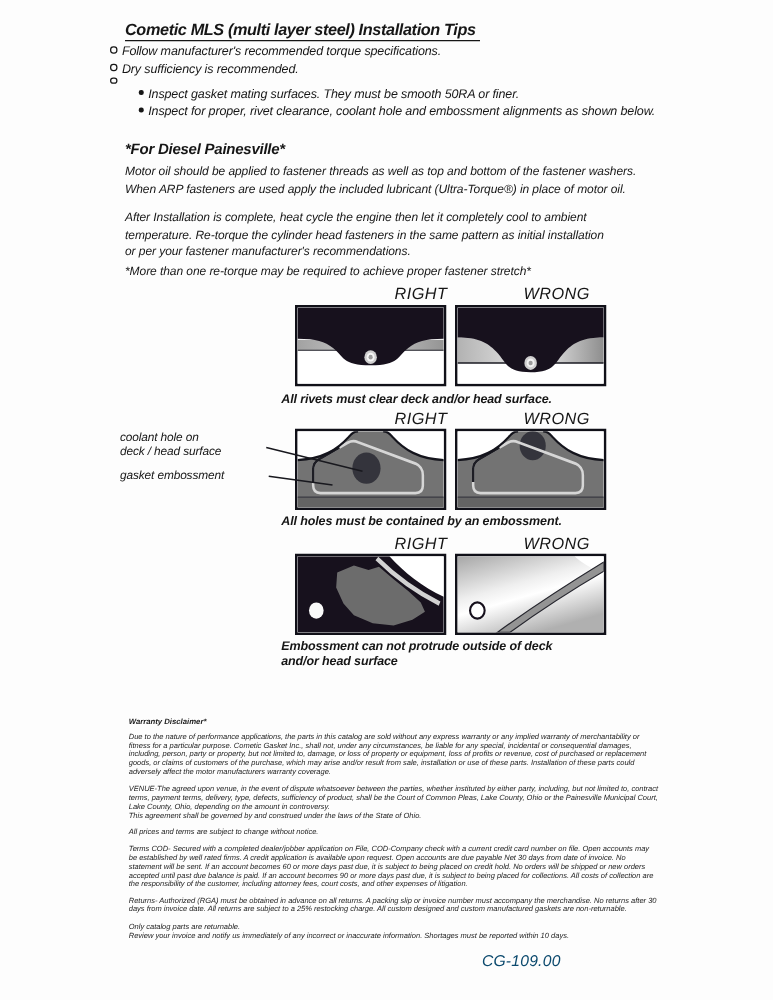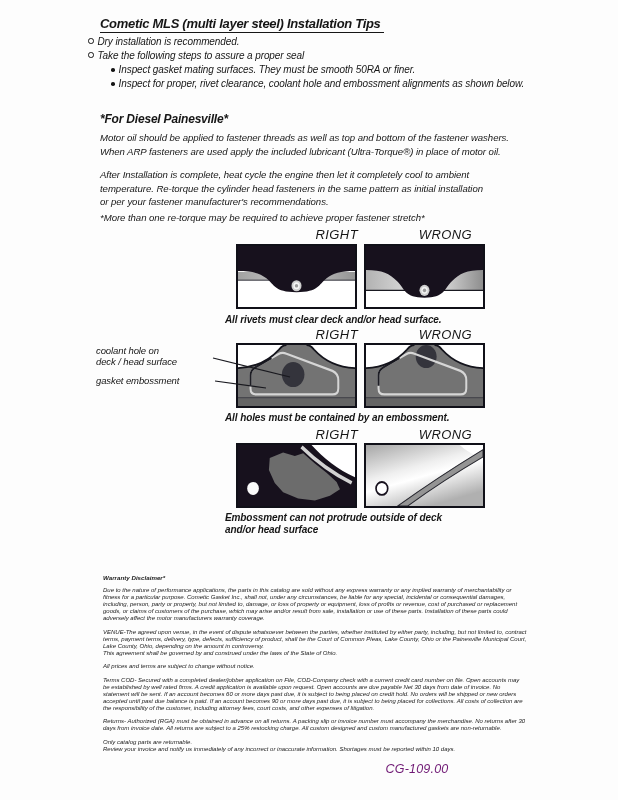--- a/index.html
+++ b/index.html
@@ -35,37 +35,40 @@
            white-space:pre-line;width:280px;}
   .cap1{top:314px;} .cap2{top:412px;} .cap3{top:512px;}
   .ann{font-size:9.5px;line-height:11px;text-align:left;white-space:pre-line;
        left:96px;width:116px;letter-spacing:-0.1px;}
   .ann1{top:345px;} .ann2{top:375px;}
   .leaders{left:204px;top:350px;}
   .disclaimer{left:103px;top:574px;width:424px;font-size:6px;line-height:7px;color:#222;}
   .disclaimer .disc-h{font-weight:bold;font-size:6.2px;margin:0 0 6px 0;}
   .disclaimer p{margin:0 0 6.5px 0;white-space:pre-line;}
   .pagenum{left:337px;top:762px;width:160px;text-align:center;font-size:12.5px;
-           color:#701a75;letter-spacing:0.2px;}
+           color:#0c4a6e;letter-spacing:0.2px;}
 </style>
 </head>
 <body>
 
 <div class="page">
 
   <div class="abs title">Cometic MLS (multi layer steel) Installation Tips</div>
 
   <div class="abs tips">
     <div class="tip-row">
       <span class="ring"></span>
-      <span>Dry installation is recommended.</span>
+      <span>Follow manufacturer's recommended torque specifications.</span>
     </div>
     <div class="tip-row">
       <span class="ring"></span>
-      <span>Take the following steps to assure a proper seal</span>
+      <span>Dry sufficiency is recommended.</span>
+    </div>
+    <div class="tip-row">
+      <span class="ring"></span>
     </div>
     <div class="tip-row sub">
       <span class="dot"></span>
       <span>Inspect gasket mating surfaces.  They must be smooth 50RA or finer.</span>
     </div>
     <div class="tip-row sub">
       <span class="dot"></span>
       <span>Inspect for proper, rivet clearance, coolant hole and embossment alignments as shown below.</span>
     </div>
   </div>

